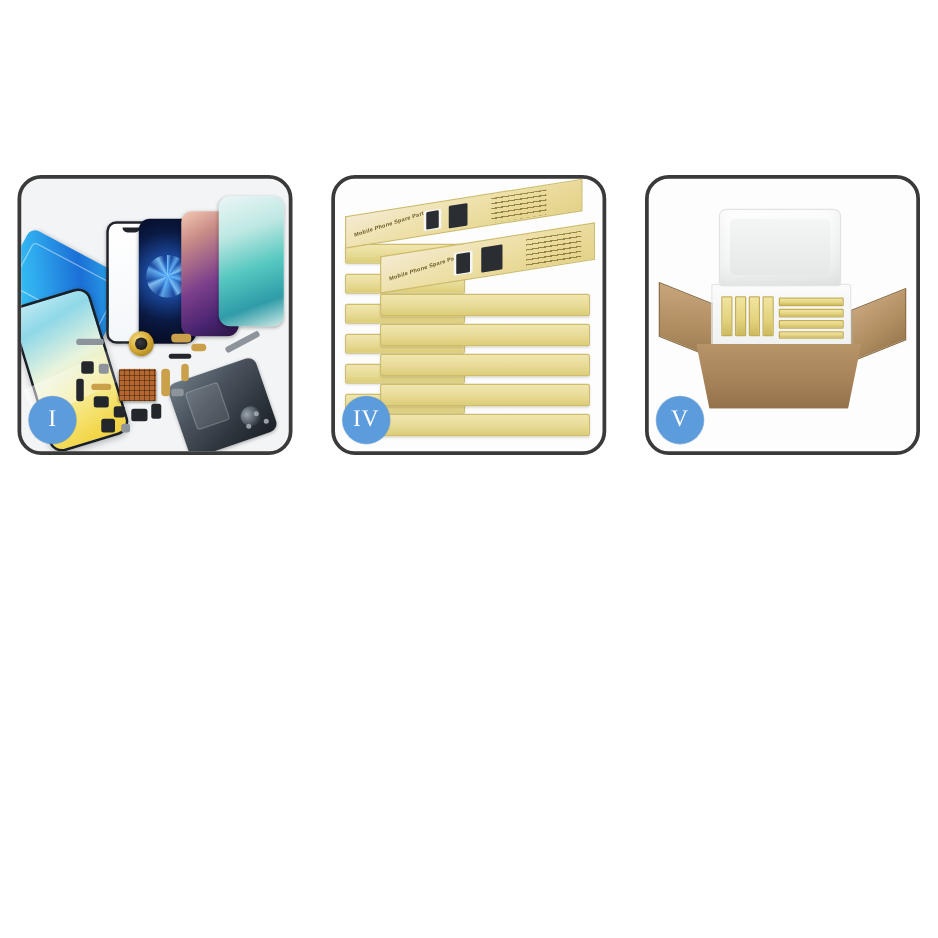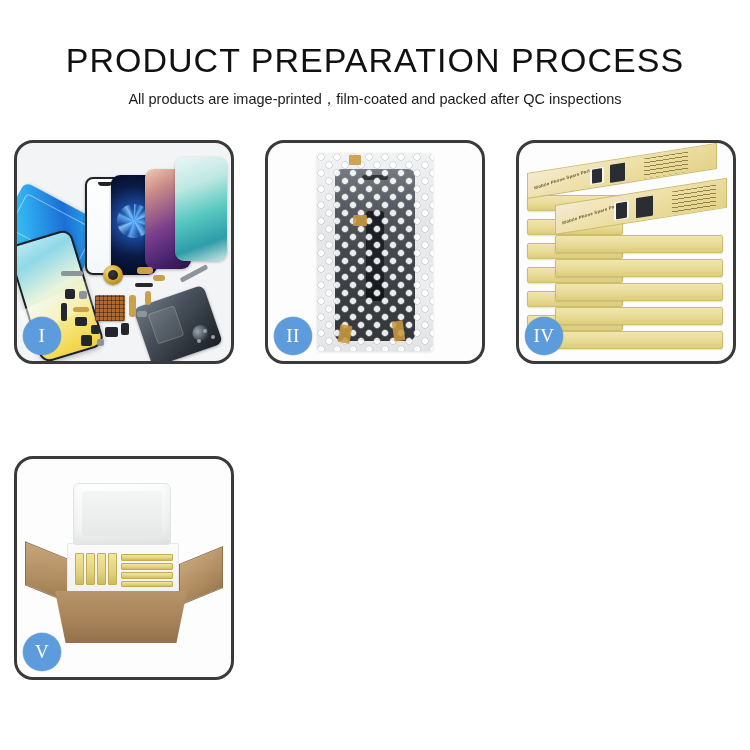--- a/index.html
+++ b/index.html
@@ -507,24 +507,20 @@
     position:absolute;
     left:0; bottom:0; width:750px; height:24px;
     background:#ffffff;
   }
 </style>
 </head>
 <body>
 
 <div class="page">
 
-  <div class="header">
-    <div class="title">PRODUCT PREPARATION PROCESS</div>
-    <div class="subtitle">All products are image-printed，film-coated and packed after QC inspections</div>
-  </div>
 
   <div class="grid">
 
     <div class="panel p1">
       <div class="stage">
 
         <div class="phone ph-a"></div>
         <div class="phone ph-b"></div>
         <div class="phone ph-c"></div>
         <div class="phone ph-d"></div>
@@ -557,34 +553,20 @@
         <div class="part flex" style="left:128px; top:148px; width:6px;  height:14px;"></div>
         <div class="part pale" style="left:162px; top:128px; width:30px; height:5px; transform:rotate(-28deg);"></div>
         <div class="screw" style="left:186px; top:186px;"></div>
         <div class="screw" style="left:194px; top:192px;"></div>
         <div class="screw" style="left:180px; top:196px;"></div>
 
       </div>
       <div class="badge">I</div>
     </div>
 
-    <div class="panel p2">
-      <div class="stage">
-        <div class="bubblebag">
-          <div class="screen-in"></div>
-          <div class="flexcable"></div>
-          <div class="bubbles"></div>
-          <div class="tape" style="left:32px; top:2px;  width:12px; height:10px;"></div>
-          <div class="tape" style="left:36px; top:62px; width:14px; height:11px;"></div>
-          <div class="tape" style="left:22px; top:172px;width:12px; height:18px; transform:rotate(10deg);"></div>
-          <div class="tape" style="left:76px; top:168px;width:11px; height:20px; transform:rotate(-8deg);"></div>
-        </div>
-      </div>
-      <div class="badge">II</div>
-    </div>
 
 
     <div class="panel p4">
       <div class="stage stackwrap">
 
         <div class="sbox" style="left:8px;  top:52px;  width:96px; height:16px;"></div>
         <div class="sbox" style="left:8px;  top:76px;  width:96px; height:16px;"></div>
         <div class="sbox" style="left:8px;  top:100px; width:96px; height:16px;"></div>
         <div class="sbox" style="left:8px;  top:124px; width:96px; height:16px;"></div>
         <div class="sbox" style="left:8px;  top:148px; width:96px; height:16px;"></div>

